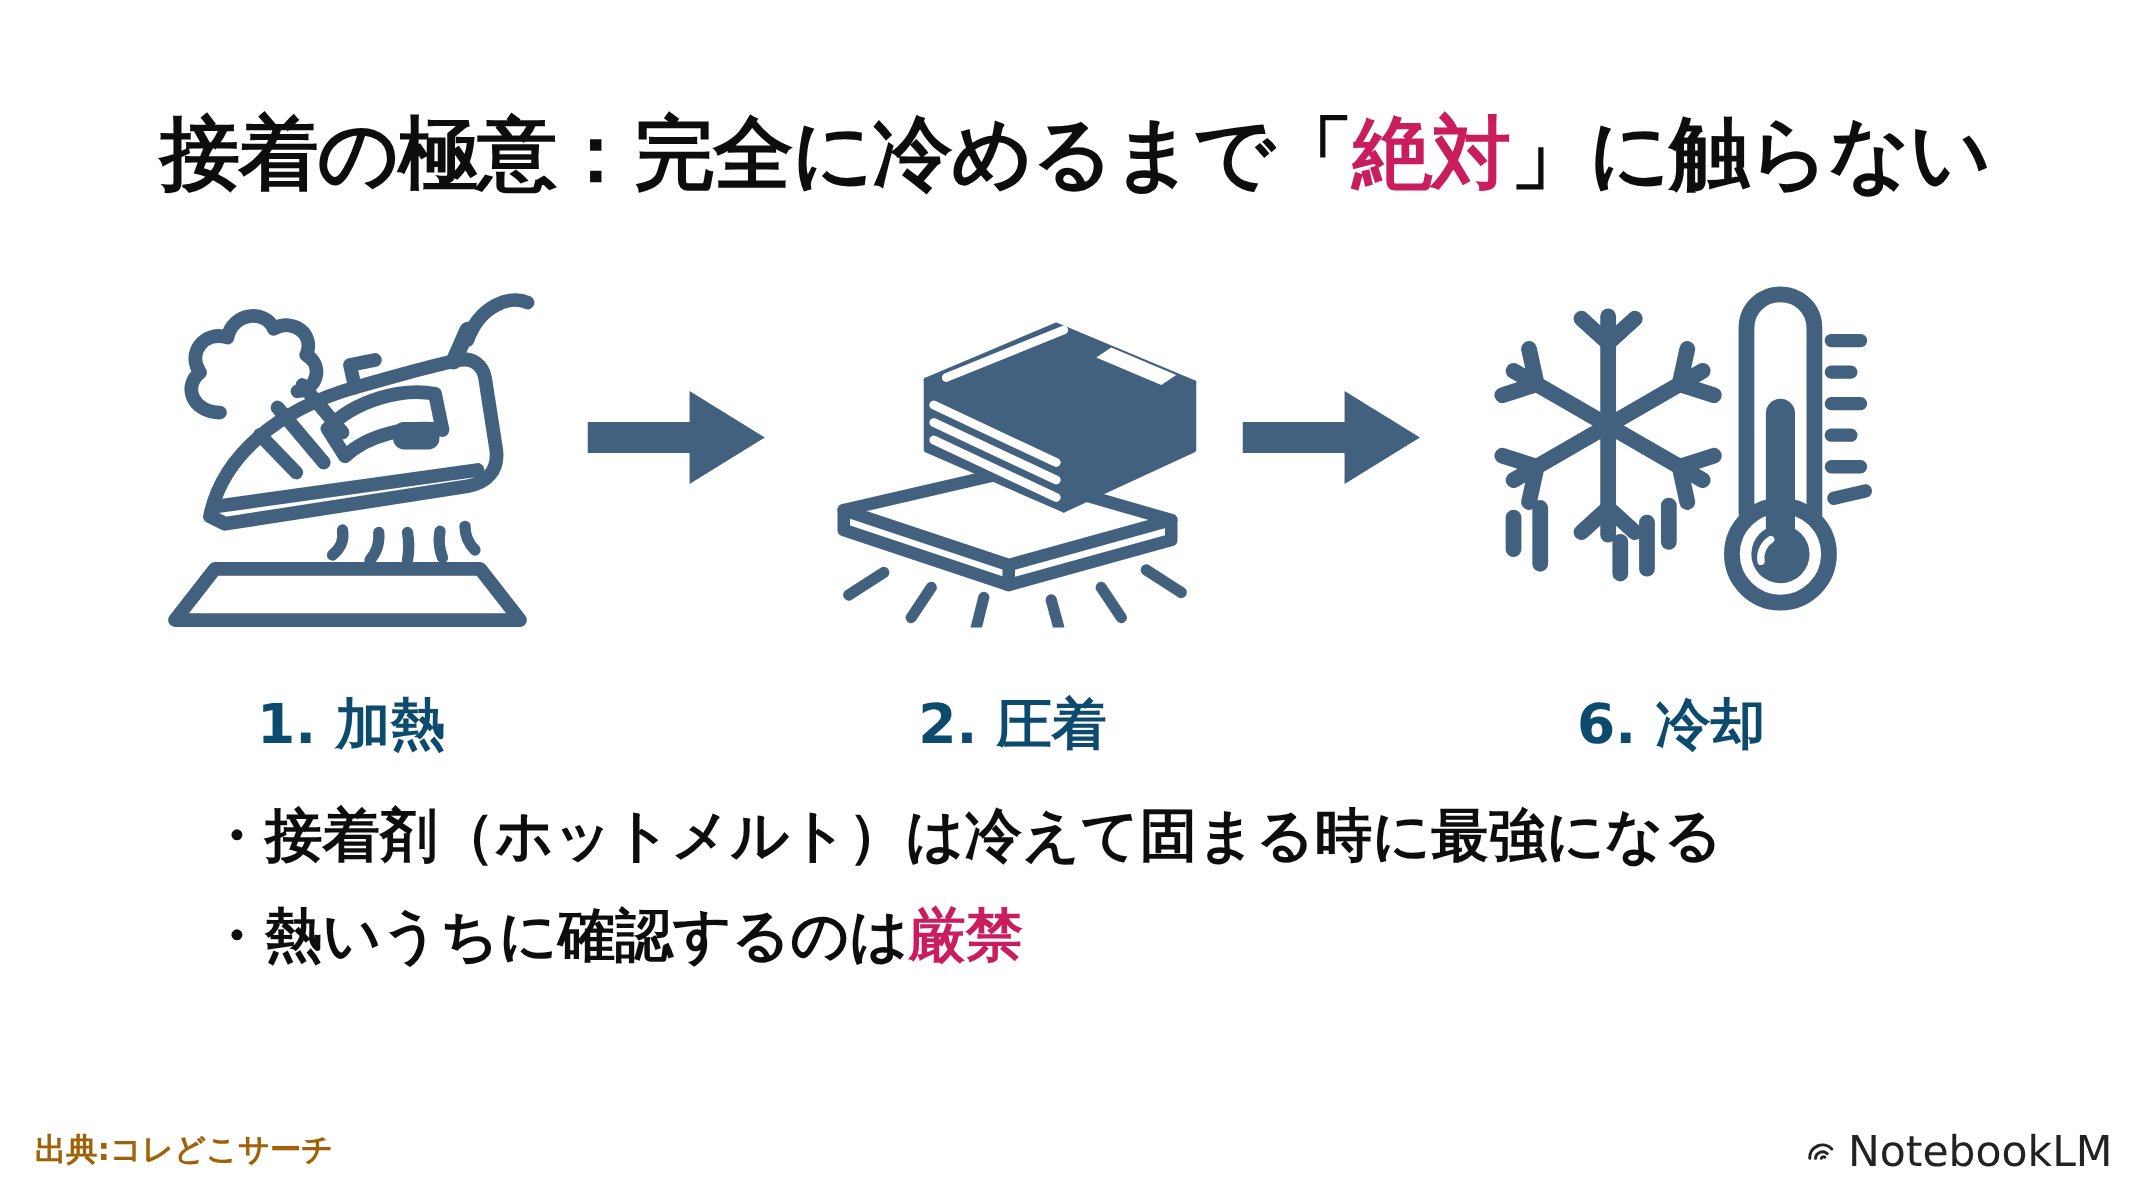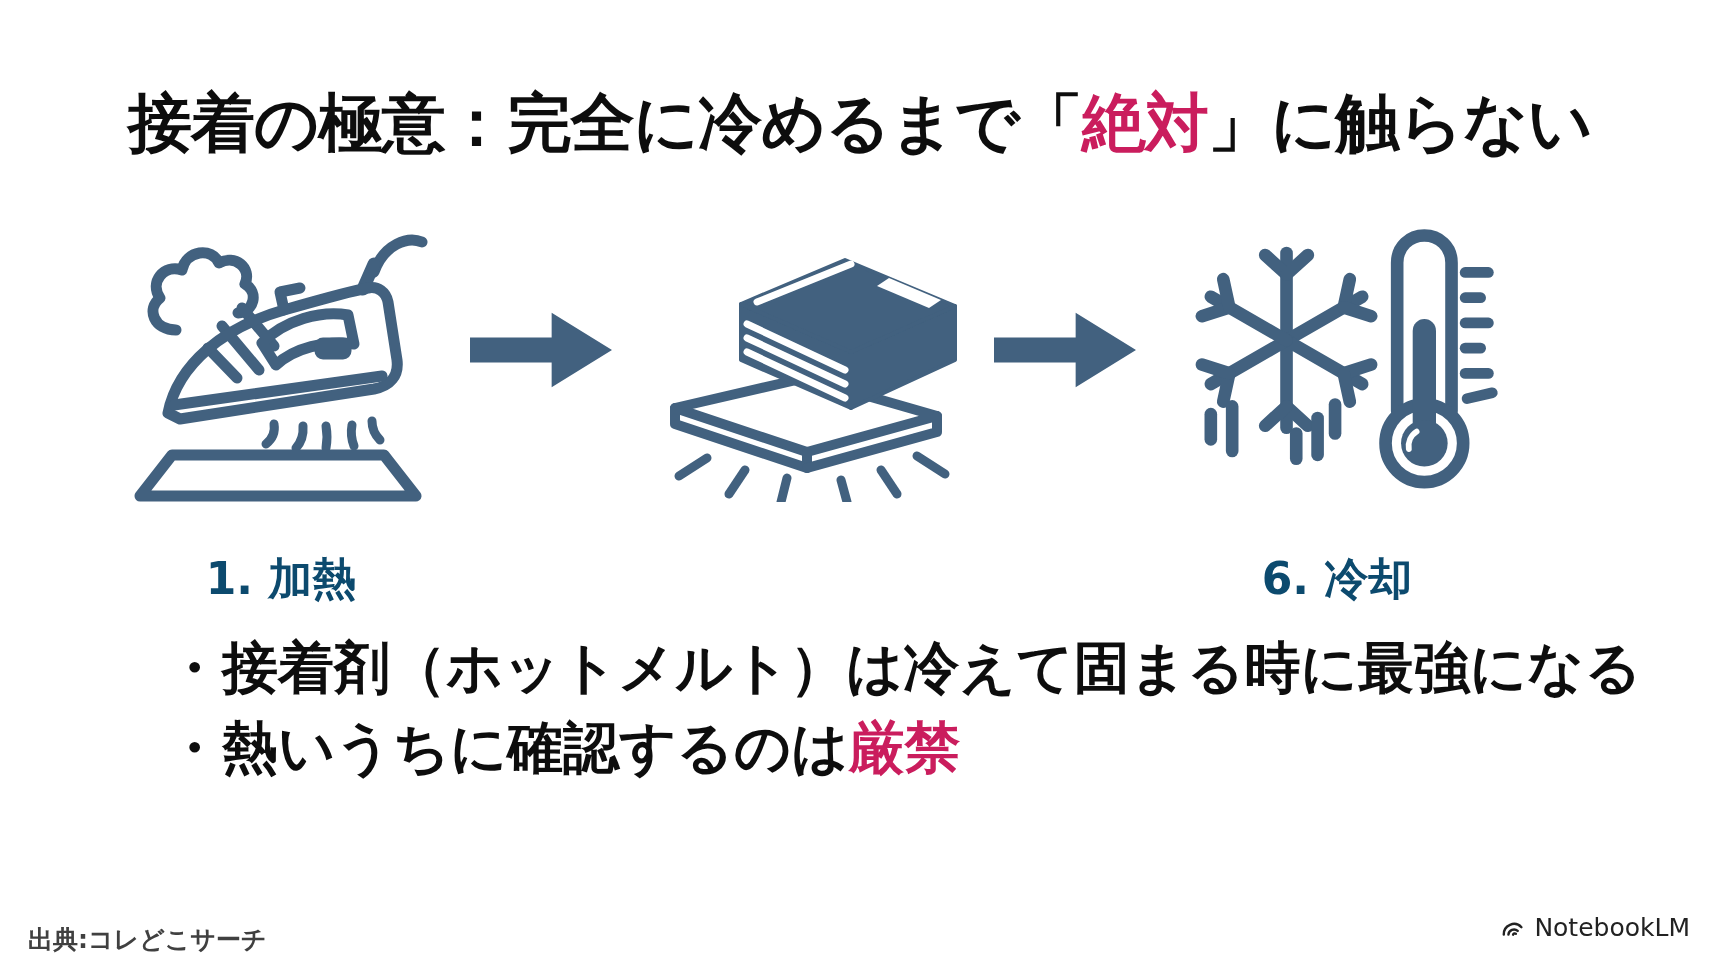--- a/index.html
+++ b/index.html
@@ -25,32 +25,32 @@
   .step .icon-wrap { width:330px; height:290px; display:block; }
   .step-label {
     display:block; margin-top:48px; font-size:44px; font-weight:800;
     color:#0c4a6e; white-space:nowrap;
   }
   .arrow { position:absolute; width:142px; height:92px; }
   #arrow-1 { left:470px; top:304px; }
   #arrow-2 { left:994px; top:304px; }
   .bullets {
     position:absolute; left:166px; top:628px;
-    font-size:56px; font-weight:800; line-height:80px;
+    font-size:46px; font-weight:800; line-height:80px;
     color:#0d0d0d; white-space:nowrap;
   }
   .bullets .hl { color:#ca1d5d;margin-top:26px; }
   .footer-source {
-    position:absolute; left:28px; bottom:4px;
-    font-size:25px; font-weight:700; color:#404040;
+    position:absolute; left:28px; bottom:24px;
+    font-size:25px; font-weight:700; color:#a16207;
   }
   .footer-brand {
     position:absolute; right:30px; bottom:18px;
-    display:flex; align-items:flex-end; gap:7px;
-    font-size:25px; font-weight:500; color:#222;
+    display:flex; align-items:center; gap:7px;
+    font-size:34px; font-weight:500; color:#222;
   }
   .footer-brand svg { width:26px; height:24px; }
 </style>
 </head>
 <body>
 
 <div class="slide">
 
   <div class="title">
     <span>接着の極意：完全に冷めるまで「</span><span class="hl">絶対</span><span>」に触らない</span>
@@ -114,20 +114,21 @@
         <g stroke="currentColor" stroke-width="9" stroke-linecap="round">
           <path d="M62,246 L34,264"></path>
           <path d="M100,258 L84,282"></path>
           <path d="M142,266 L136,290"></path>
           <path d="M196,268 L202,290"></path>
           <path d="M236,258 L252,282"></path>
           <path d="M272,244 L300,262"></path>
         </g>
       </svg>
     </span>
+    <span class="step-label">2. 圧着</span>
   </div>
 
   <span class="arrow ink" id="arrow-2">
     <svg viewBox="0 0 160 100" width="142" height="92">
       <polygon points="0,36 92,36 92,8 160,50 92,92 92,64 0,64" fill="currentColor"></polygon>
     </svg>
   </span>
 
   <div class="step" id="step-3">
     <span class="icon-wrap ink">

